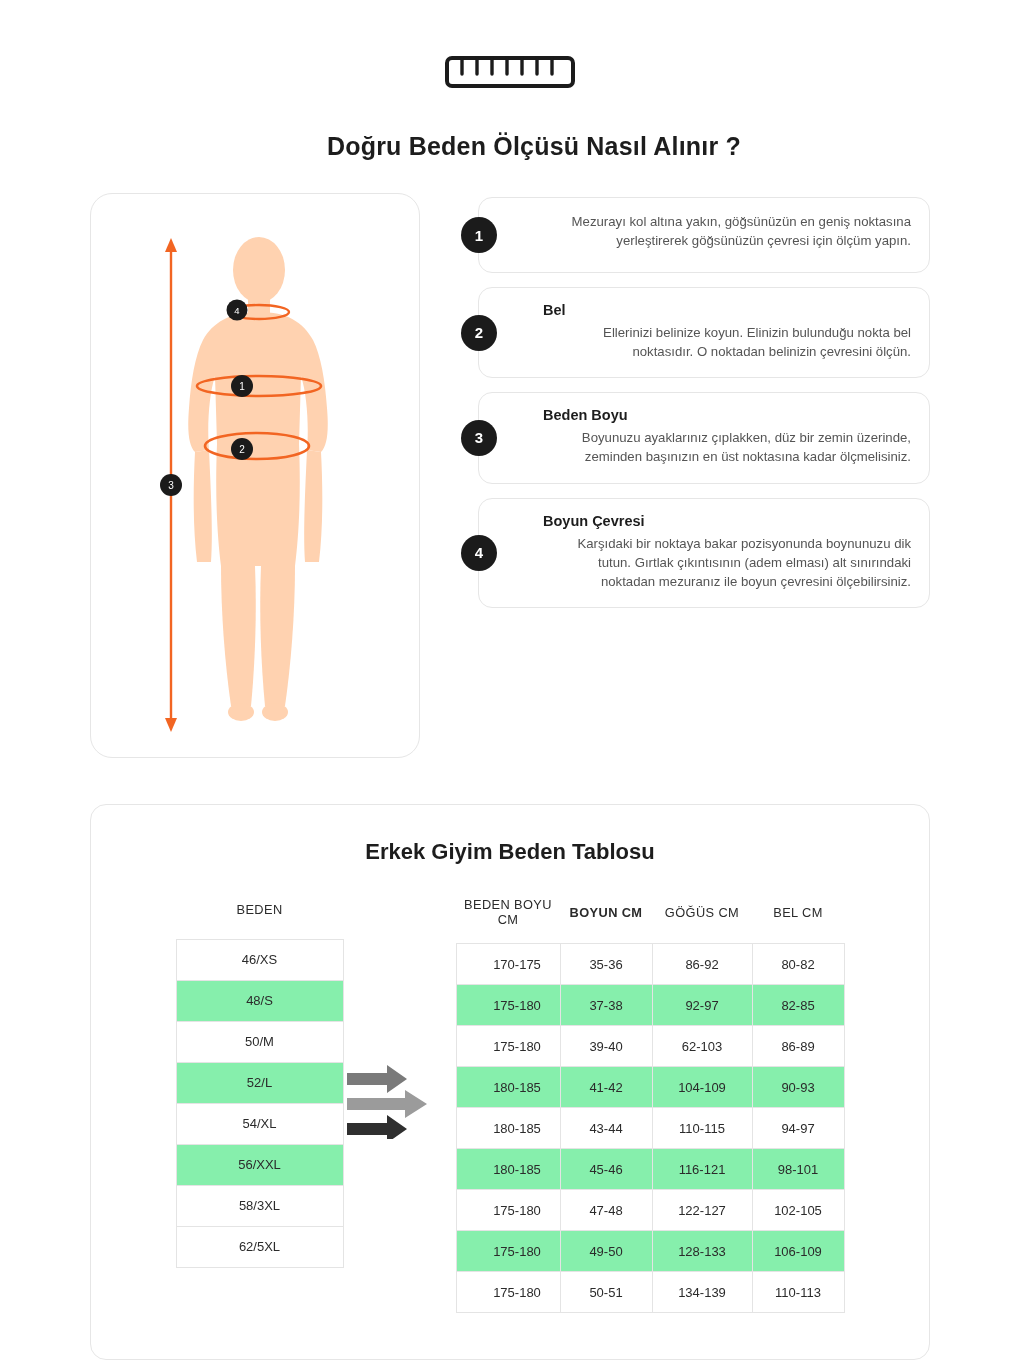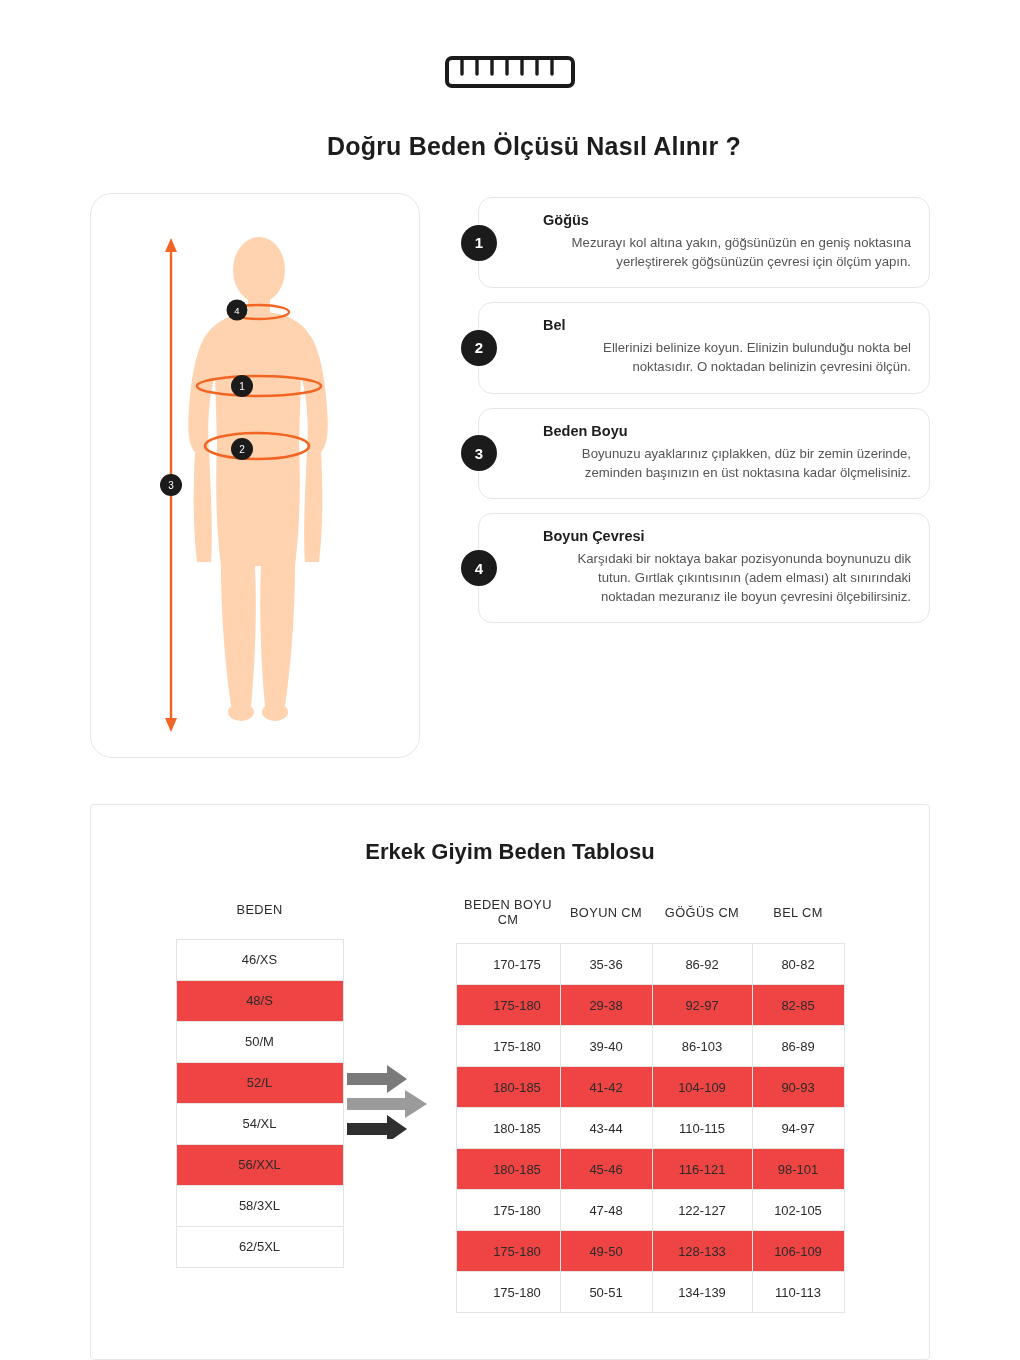--- a/index.html
+++ b/index.html
@@ -90,21 +90,21 @@
     font-size: 13.2px;
     line-height: 1.45;
     color: #555;
     text-align: right;
   }
 
   
   .table-card {
     margin: 46px 90px 0 90px;
     border: 1px solid #e6e6e6;
-    border-radius: 4px;
+    border-radius: 16px;
     background: #fff;
     padding: 34px 40px 46px 40px;
   }
   .table-title {
     text-align: center;
     font-size: 22px;
     font-weight: bold;
     color: #1d1d1d;
     margin-bottom: 26px;
   }
@@ -151,24 +151,24 @@
     padding: 0 10px;
     white-space: nowrap;
     margin-top: 32px;
   }
   .tbl-beden td { width: 168px; }
   .tbl-meas td.c0 { width: 104px; padding-left: 28px; }
   .tbl-meas td.c1 { width: 92px; }
   .tbl-meas td.c2 { width: 100px; }
   .tbl-meas td.c3 { width: 92px; }
   .tbl-meas th.h0 { width: 104px; }
-  .tbl-meas th.h1 { width: 92px; }
+  .tbl-meas th.h1 { width: 92px; font-weight: bold; }
   .tbl-meas th.h2 { width: 100px; }
   .tbl-meas th.h3 { width: 92px; }
-  tr.alt td { background: #ef4444; }
+  tr.alt td { background: #86efac; }
 
   .arrows { display: flex; flex-direction: column; gap: 9px; align-items: flex-start; }
 </style>
 </head>
 <body>
 
 <div class="ruler-wrap">
   <span>
     <svg width="132" height="56" viewBox="0 0 132 56">
       <rect x="3" y="14" width="126" height="28" rx="5" ry="5" fill="#ffffff" stroke="#1b1b1b" stroke-width="4"></rect>
@@ -244,21 +244,20 @@
       <ellipse cx="166" cy="252" rx="52" ry="13" fill="none" stroke="#f26522" stroke-width="2.6"></ellipse>
       <circle cx="151" cy="255" r="11" fill="#1b1b1b"></circle>
       <text x="151" y="259" font-size="10" fill="#fff" text-anchor="middle" font-family="Liberation Sans, sans-serif">2</text>
     </svg>
   </div>
 
   <div class="steps">
 
     <div class="step-card">
       <div class="step-num">1</div>
-      <div class="step-title">Göğüs</div>
       <div class="step-text">Mezurayı kol altına yakın, göğsünüzün en geniş noktasına yerleştirerek göğsünüzün çevresi için ölçüm yapın.</div>
     </div>
 
     <div class="step-card">
       <div class="step-num">2</div>
       <div class="step-title">Bel</div>
       <div class="step-text">Ellerinizi belinize koyun. Elinizin bulunduğu nokta bel noktasıdır. O noktadan belinizin çevresini ölçün.</div>
     </div>
 
     <div class="step-card">
@@ -345,28 +344,28 @@
         </thead>
         <tbody>
           <tr>
             <td class="c0">170-175</td>
             <td class="c1">35-36</td>
             <td class="c2">86-92</td>
             <td class="c3">80-82</td>
           </tr>
           <tr class="alt">
             <td class="c0">175-180</td>
-            <td class="c1">29-38</td>
+            <td class="c1">37-38</td>
             <td class="c2">92-97</td>
             <td class="c3">82-85</td>
           </tr>
           <tr>
             <td class="c0">175-180</td>
             <td class="c1">39-40</td>
-            <td class="c2">86-103</td>
+            <td class="c2">62-103</td>
             <td class="c3">86-89</td>
           </tr>
           <tr class="alt">
             <td class="c0">180-185</td>
             <td class="c1">41-42</td>
             <td class="c2">104-109</td>
             <td class="c3">90-93</td>
           </tr>
           <tr>
             <td class="c0">180-185</td>

